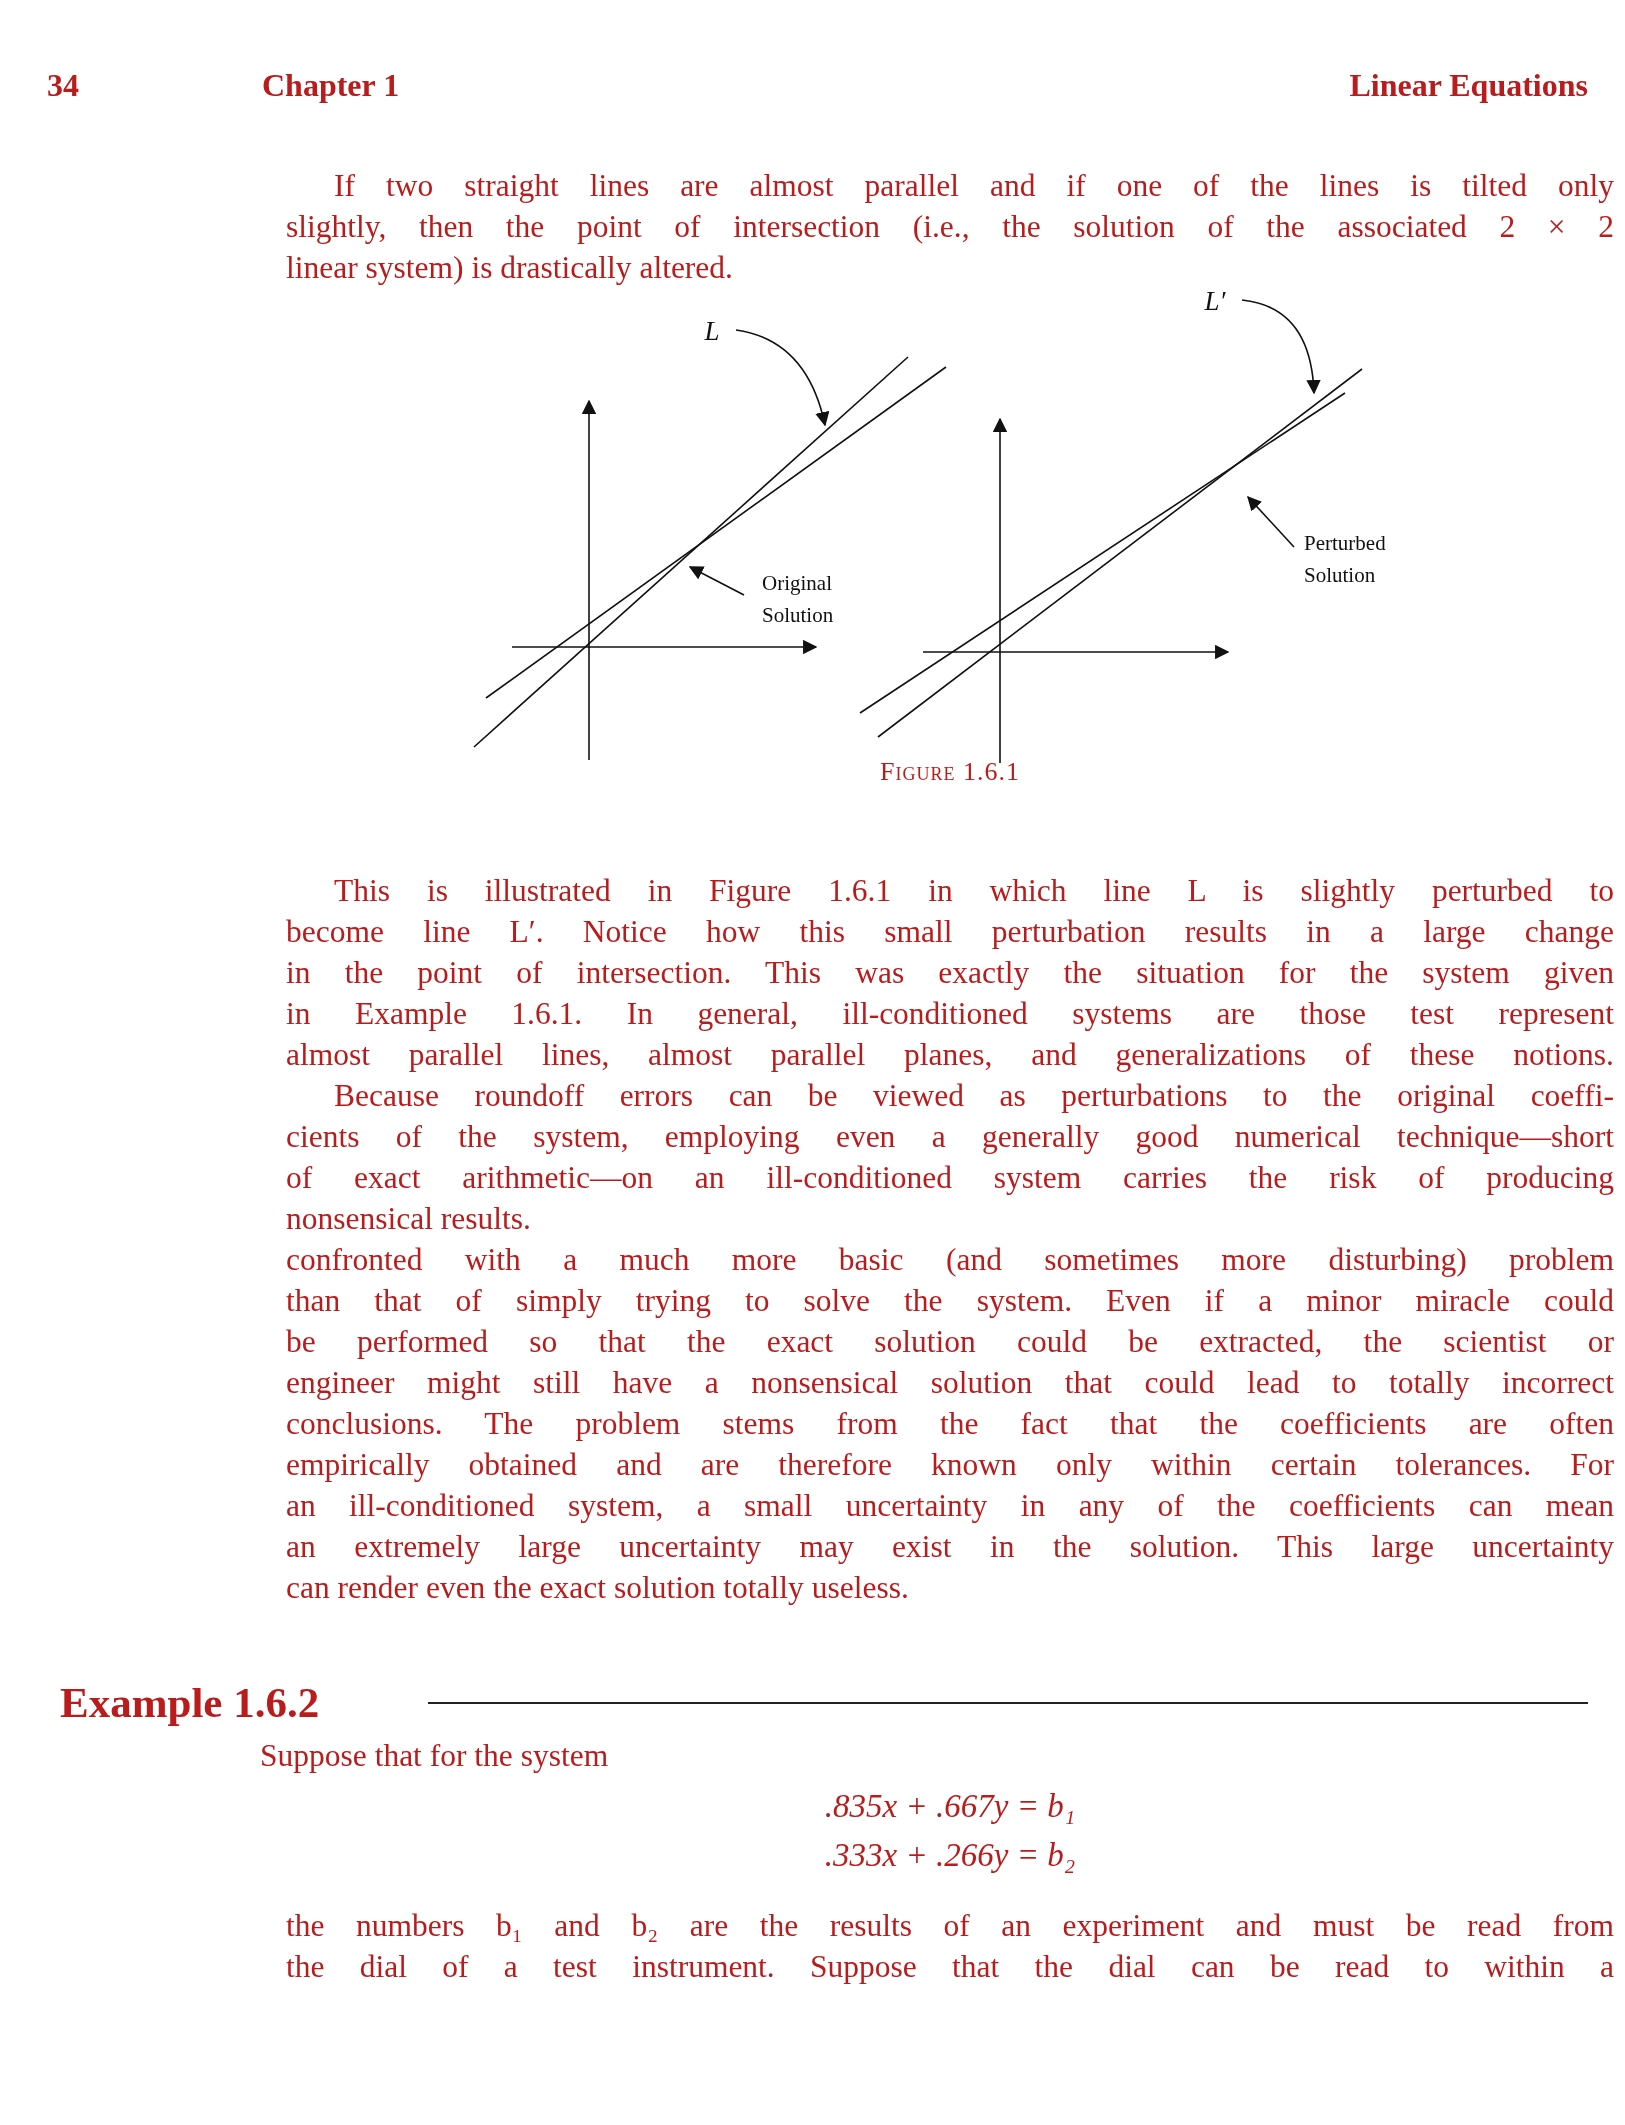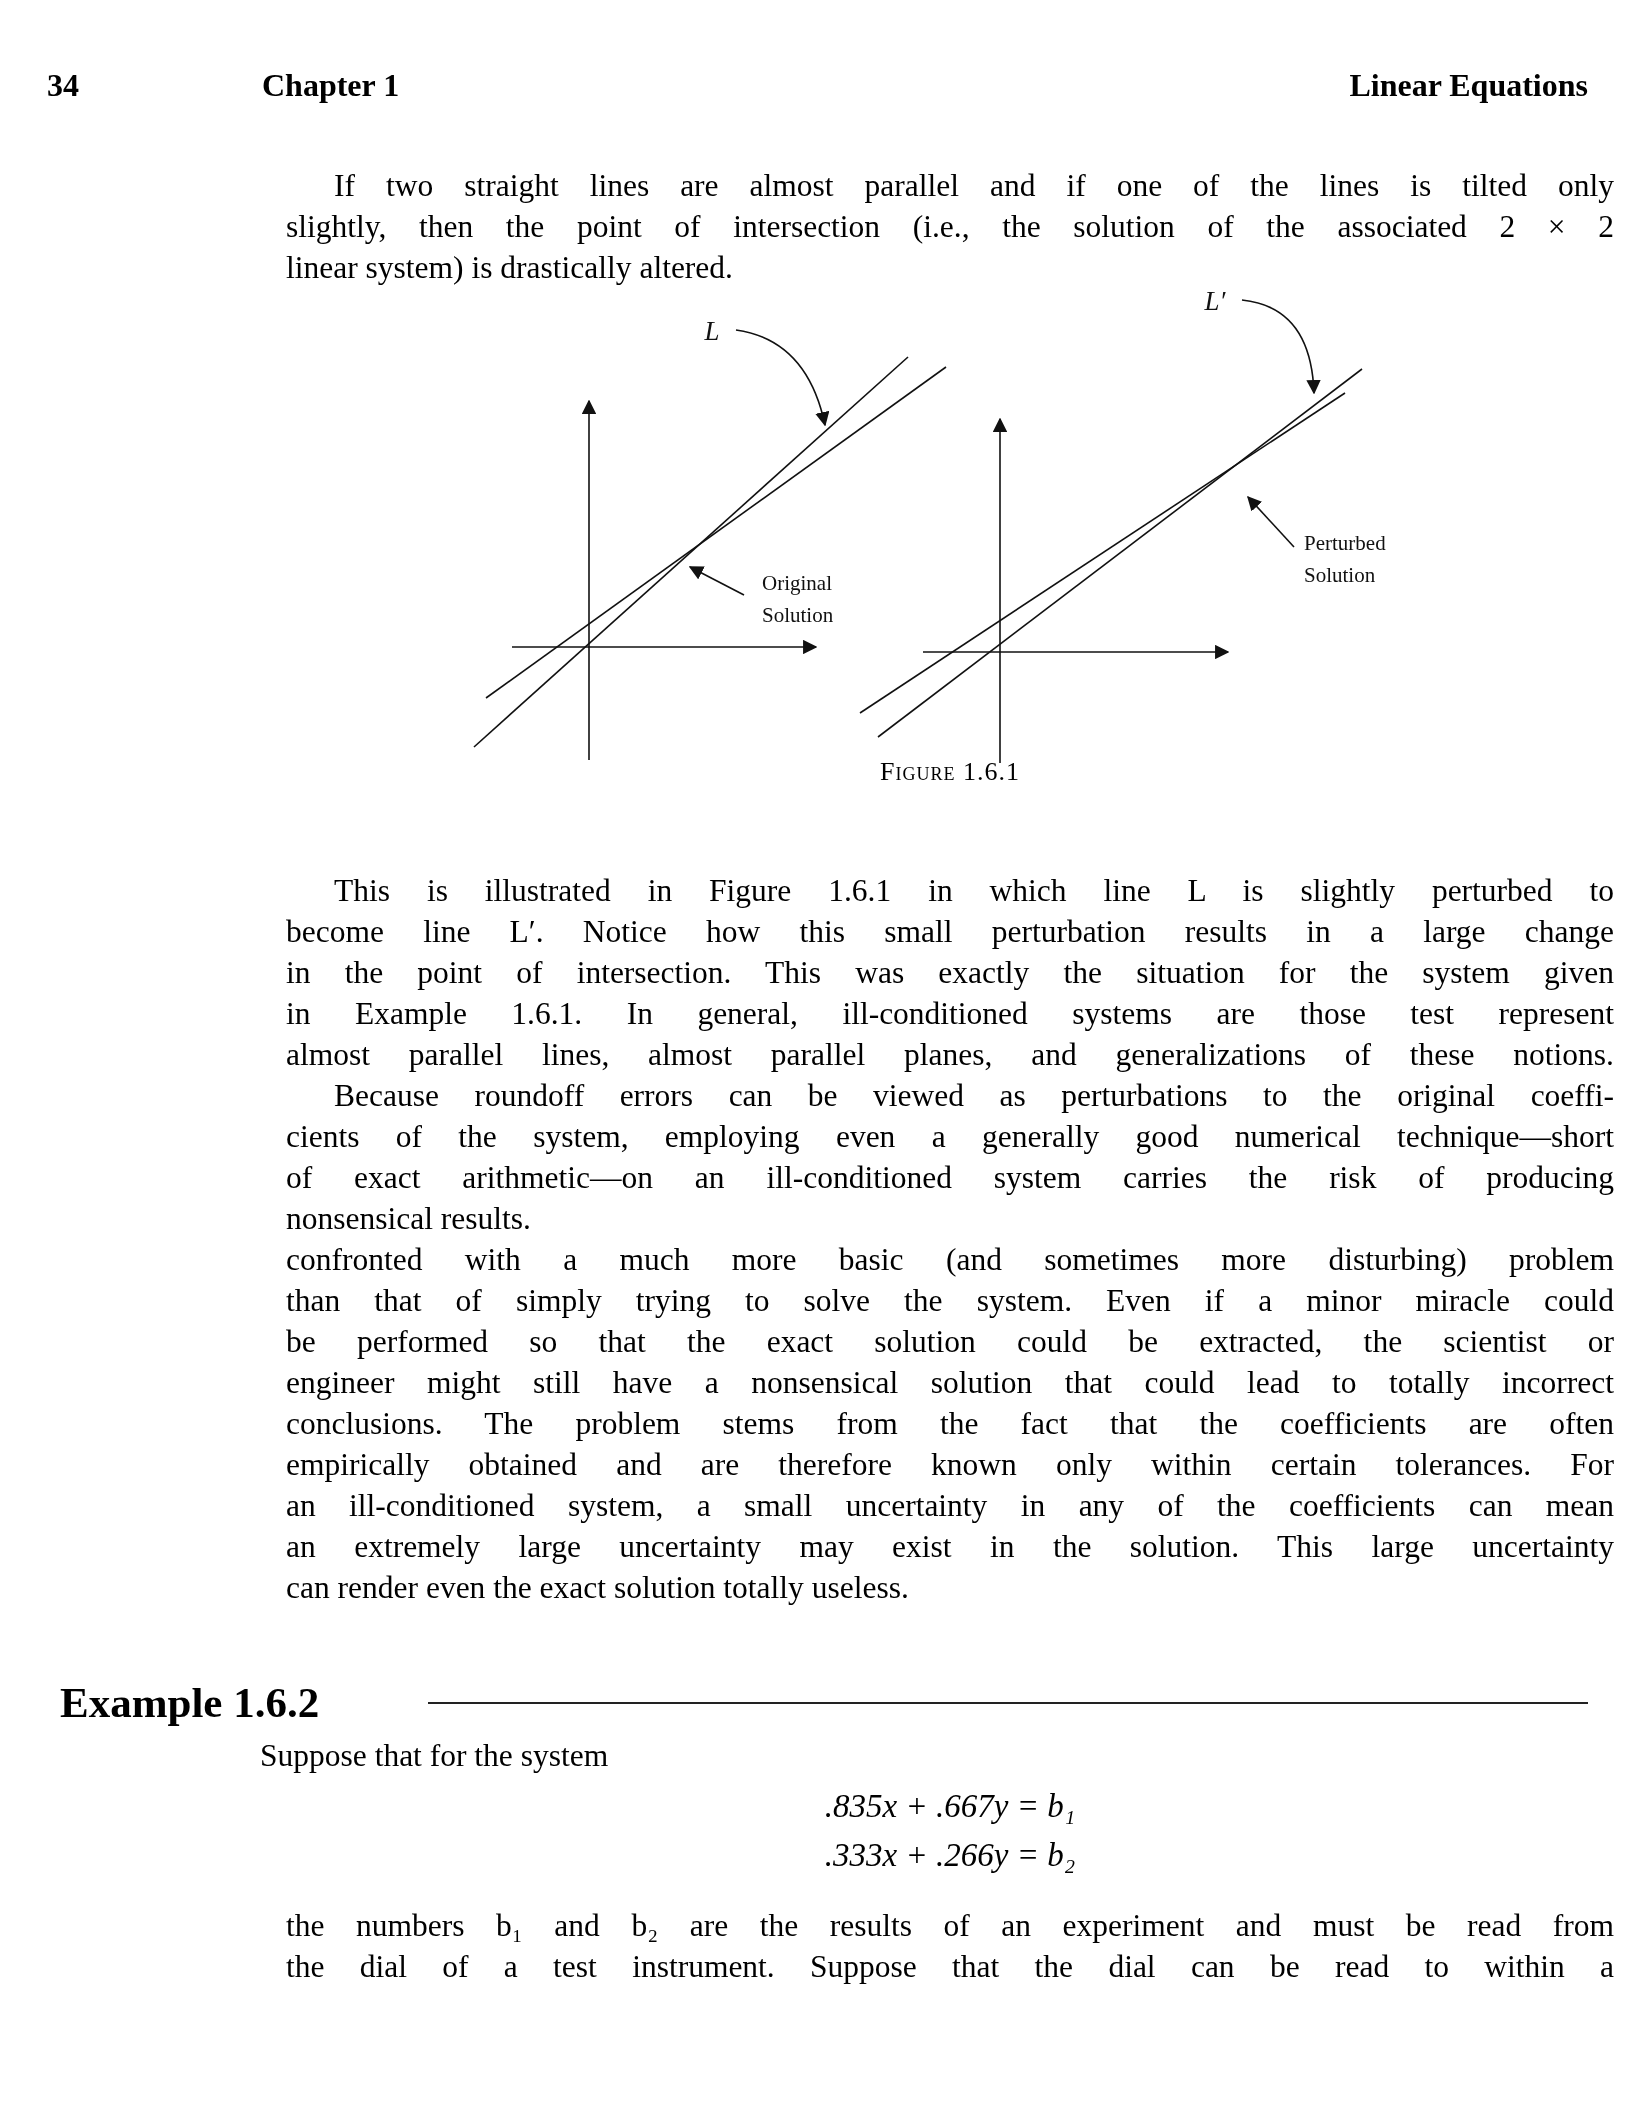--- a/index.html
+++ b/index.html
@@ -1,17 +1,17 @@
 <!DOCTYPE html>
 <html><head>
 <meta charset="utf-8">
 <style>
   html,body{margin:0;padding:0;background:#e8e8e8;}
   #page{position:relative;width:1625px;height:2125px;background:#ffffff;
-        font-family:"Liberation Serif","DejaVu Serif",serif;color:#000000;overflow:hidden;}
+        font-family:"Liberation Serif","DejaVu Serif",serif;color:#b91c1c;overflow:hidden;}
   
   .hdr{position:absolute;top:64px;left:0;width:1625px;height:42px;font-weight:bold;font-size:32px;line-height:42px;}
   .hdr .pnum{position:absolute;left:47px;}
   .hdr .chap{position:absolute;left:262px;}
   .hdr .rtitle{position:absolute;right:37px;margin-left:13px;}
   
   .para{position:absolute;left:260px;width:1328px;font-size:31.5px;margin-left:26px;}
   .line{height:41px;line-height:41px;overflow:hidden;white-space:normal;}
   .line.just{text-align:justify;text-align-last:justify;}
   .line.indent{text-indent:48px;}

